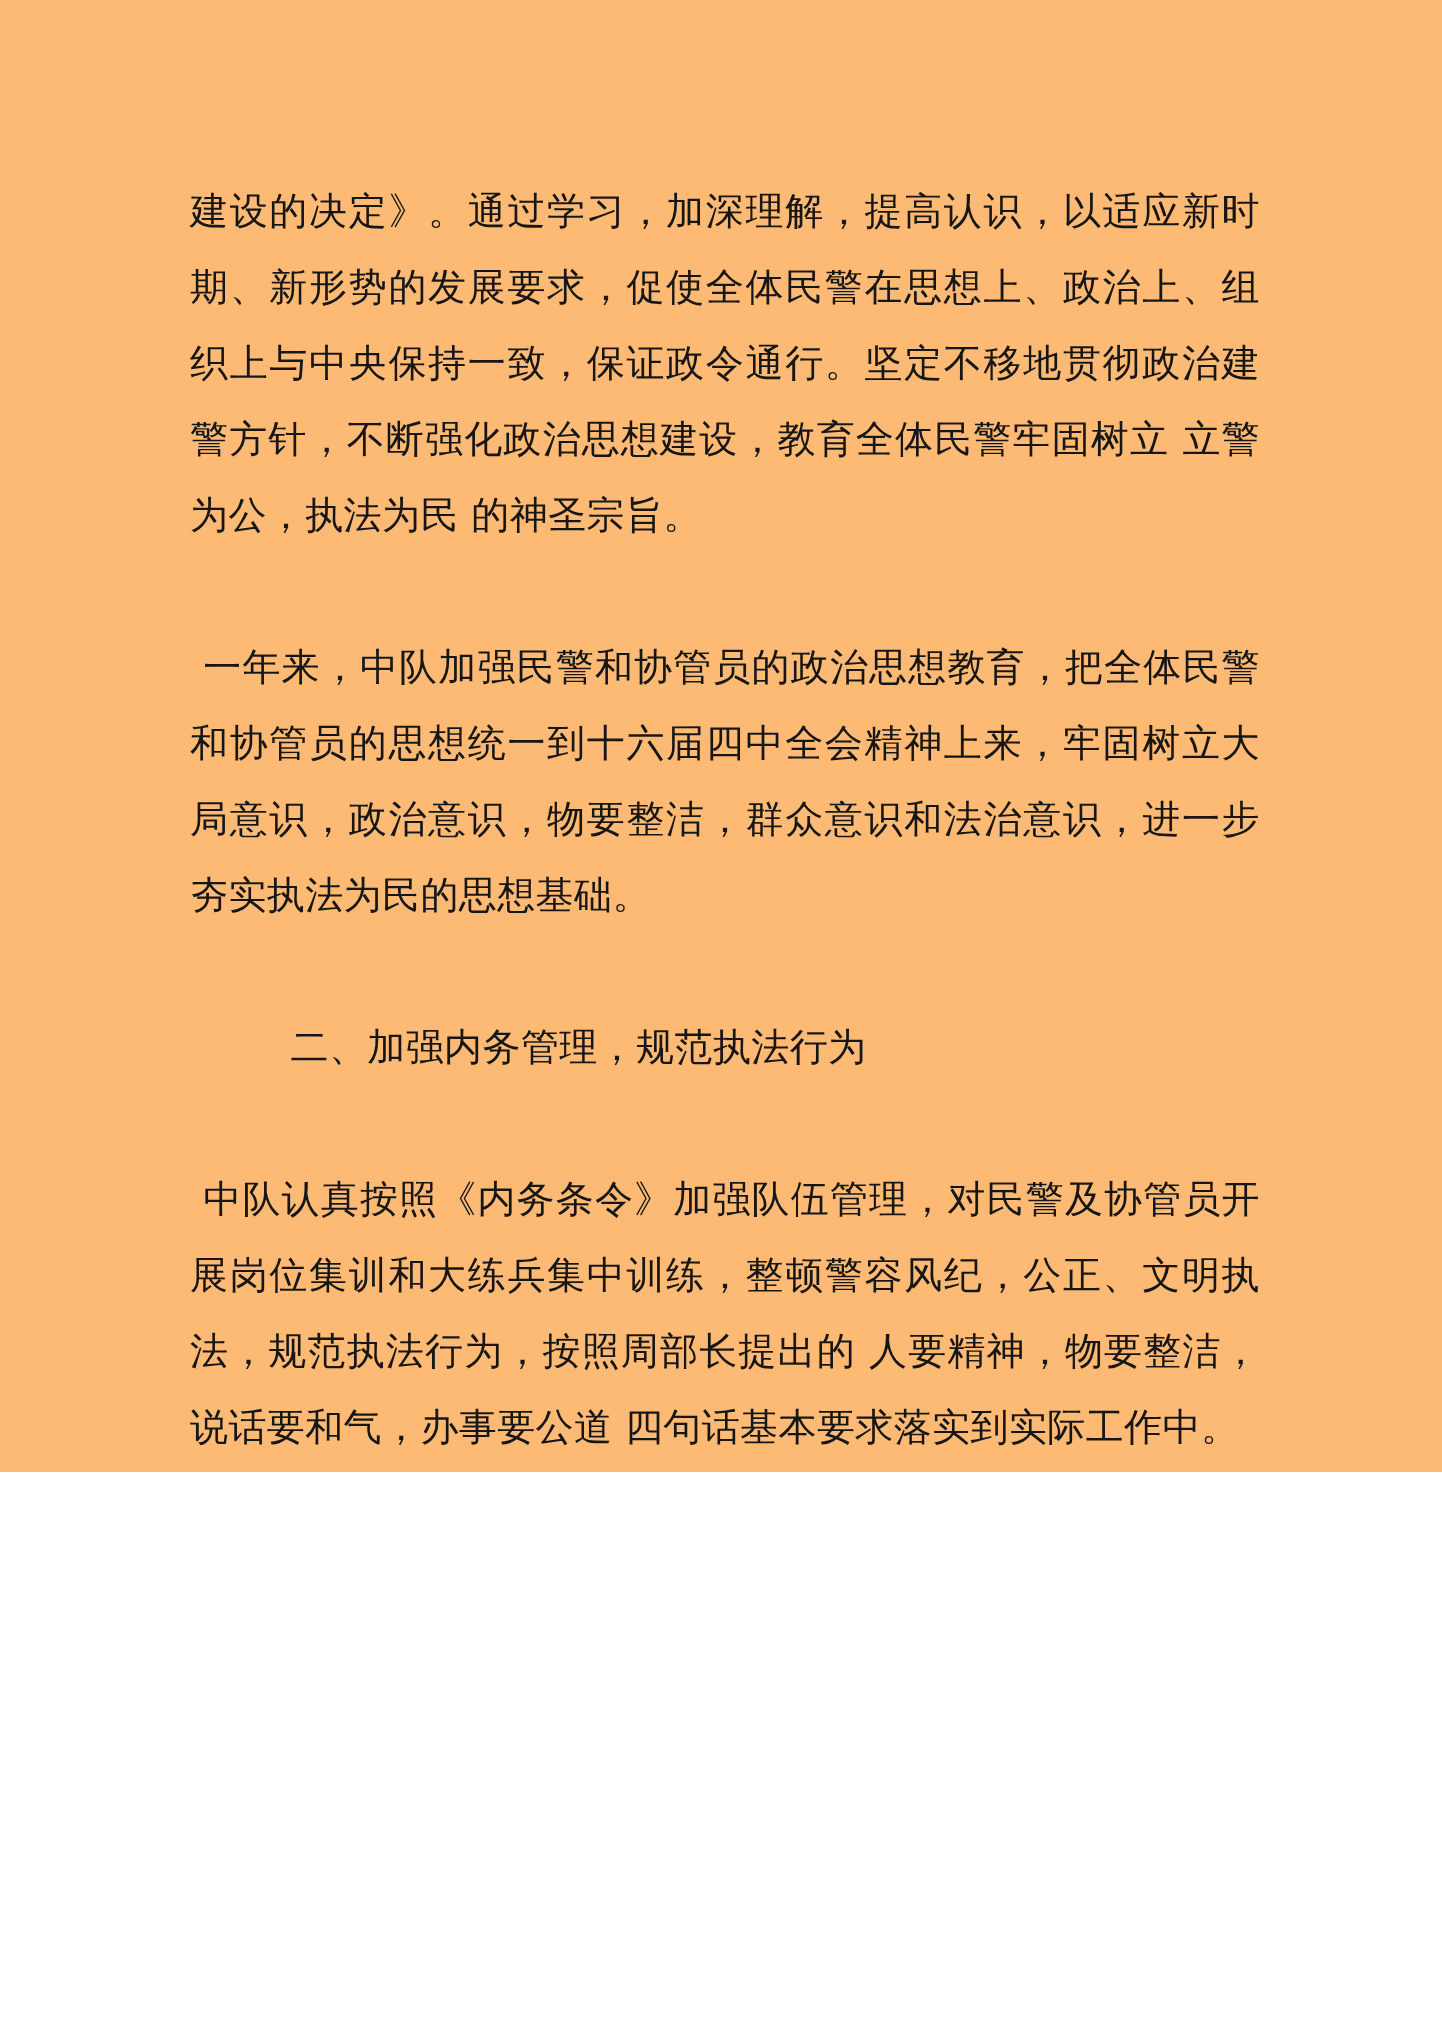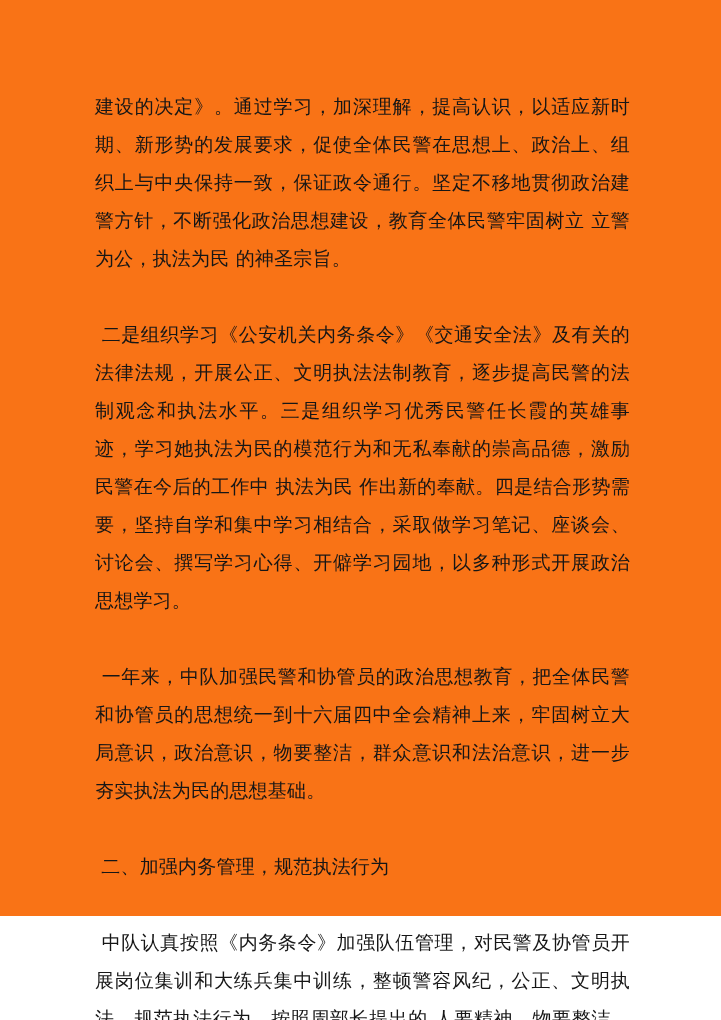--- a/index.html
+++ b/index.html
@@ -9,22 +9,22 @@
   }
   body {
     width: 721px;
     height: 1020px;
     overflow: hidden;
     font-family: "DejaVu Serif", "Liberation Serif", serif;
   }
   .page {
     position: relative;
     width: 721px;
-    height: 916px;
-    background: #f97316;
+    height: 736px;
+    background: #fdba74;
   }
   .doc-body {
     position: absolute;
     left: 95px;
     top: 87px;
     width: 535px;
   }
   .para {
     margin: 0 0 38px 0;
     font-size: 19px;
@@ -34,26 +34,26 @@
     text-justify: inter-character;
     white-space: pre-wrap;
     word-break: break-all;
     letter-spacing: 0.2px;
   }
   .para:last-child {
     margin-bottom: 0;
   }
   .heading {
     text-align: left;
+    margin-left: 44px;
   }
 </style>
 </head>
 <body>
 
 <div class="page">
   <div class="doc-body">
     <p class="para">建设的决定》。通过学习，加深理解，提高认识，以适应新时期、新形势的发展要求，促使全体民警在思想上、政治上、组织上与中央保持一致，保证政令通行。坚定不移地贯彻政治建警方针，不断强化政治思想建设，教育全体民警牢固树立 立警为公，执法为民 的神圣宗旨。</p>
-    <p class="para"> 二是组织学习《公安机关内务条令》《交通安全法》及有关的法律法规，开展公正、文明执法法制教育，逐步提高民警的法制观念和执法水平。三是组织学习优秀民警任长霞的英雄事迹，学习她执法为民的模范行为和无私奉献的崇高品德，激励民警在今后的工作中 执法为民 作出新的奉献。四是结合形势需要，坚持自学和集中学习相结合，采取做学习笔记、座谈会、讨论会、撰写学习心得、开僻学习园地，以多种形式开展政治思想学习。</p>
     <p class="para"> 一年来，中队加强民警和协管员的政治思想教育，把全体民警和协管员的思想统一到十六届四中全会精神上来，牢固树立大局意识，政治意识，物要整洁，群众意识和法治意识，进一步夯实执法为民的思想基础。</p>
     <p class="para heading"> 二、加强内务管理，规范执法行为</p>
     <p class="para"> 中队认真按照《内务条令》加强队伍管理，对民警及协管员开展岗位集训和大练兵集中训练，整顿警容风纪，公正、文明执法，规范执法行为，按照周部长提出的 人要精神，物要整洁，说话要和气，办事要公道 四句话基本要求落实到实际工作中。</p>
   </div>
 </div>
 
 </body></html>

